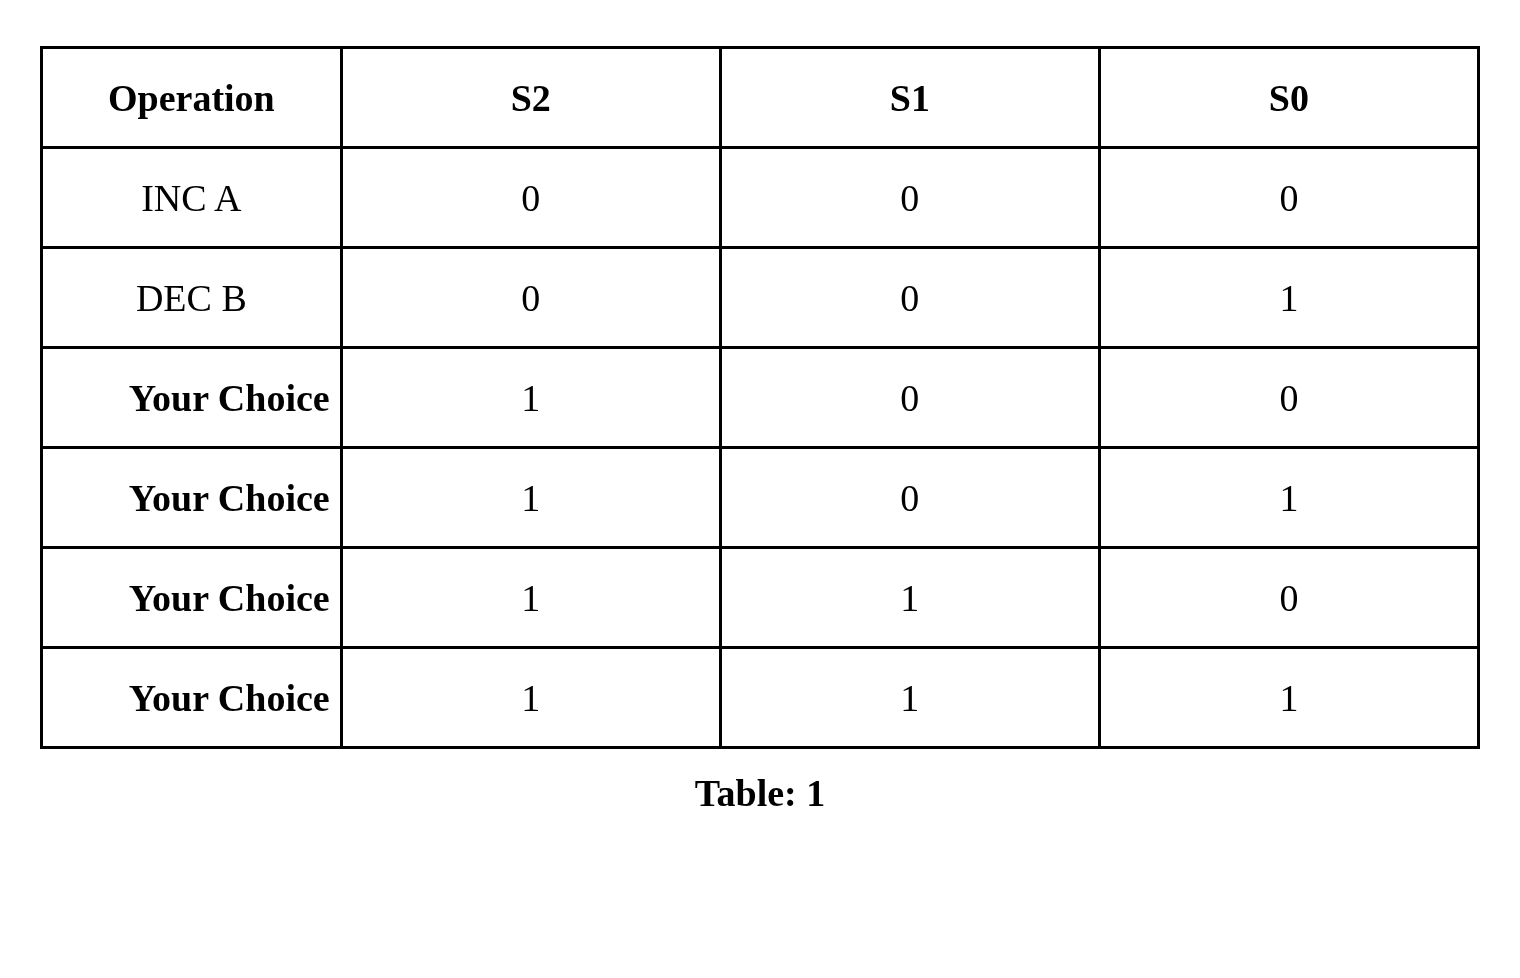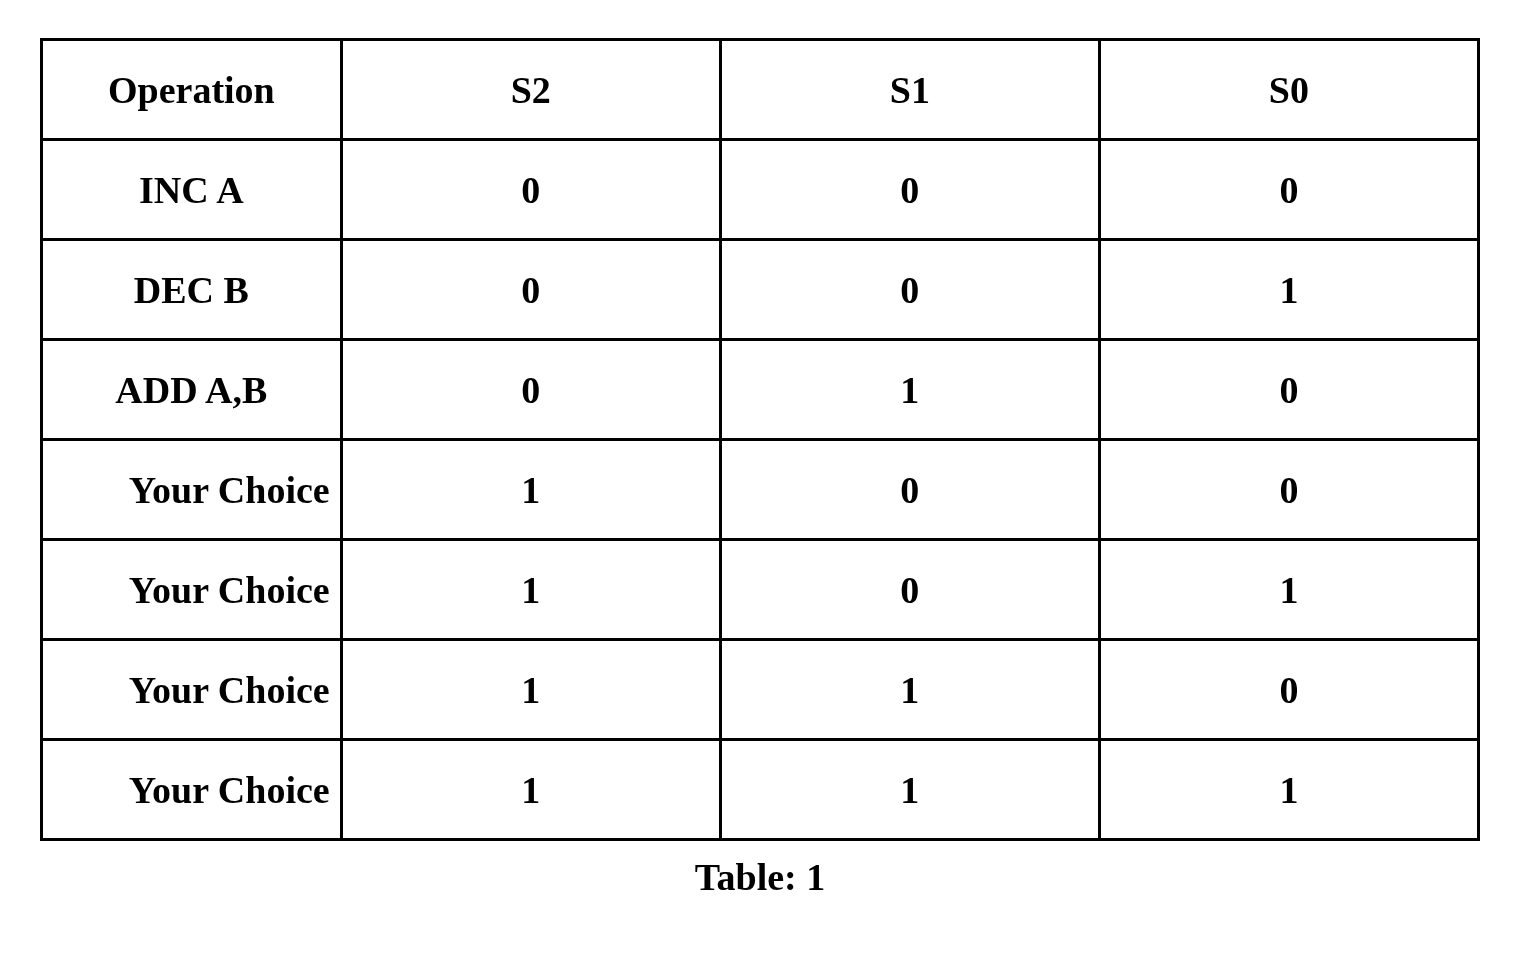--- a/index.html
+++ b/index.html
@@ -13,36 +13,36 @@
       width: 1520px;
       height: 978px;
       display: flex;
       flex-direction: column;
       align-items: center;
       padding-top: 30px;
     }
     table {
       border-collapse: collapse;
       width: 1440px;
-      margin: 8px auto;
+      margin: 16px auto;
     }
     th, td {
       border: 3px solid #000000;
       text-align: center;
       vertical-align: middle;
       font-size: 38px;
       padding: 22px 10px;
     }
     th {
       font-weight: bold;
       height: 100px;
     }
     td {
       height: 100px;
-      font-weight: bold;
+      font-weight: normal;
     }
     td.bold {
       font-weight: bold;
       text-align: right;
     }
     .col-op {
       width: 300px;
     }
     .col-s {
       width: 380px;
@@ -74,26 +74,20 @@
       <td>0</td>
       <td>0</td>
     </tr>
     <tr>
       <td>DEC B</td>
       <td>0</td>
       <td>0</td>
       <td>1</td>
     </tr>
     <tr>
-      <td>ADD A,B</td>
-      <td>0</td>
-      <td>1</td>
-      <td>0</td>
-    </tr>
-    <tr>
       <td class="bold">Your Choice</td>
       <td>1</td>
       <td>0</td>
       <td>0</td>
     </tr>
     <tr>
       <td class="bold">Your Choice</td>
       <td>1</td>
       <td>0</td>
       <td>1</td>

